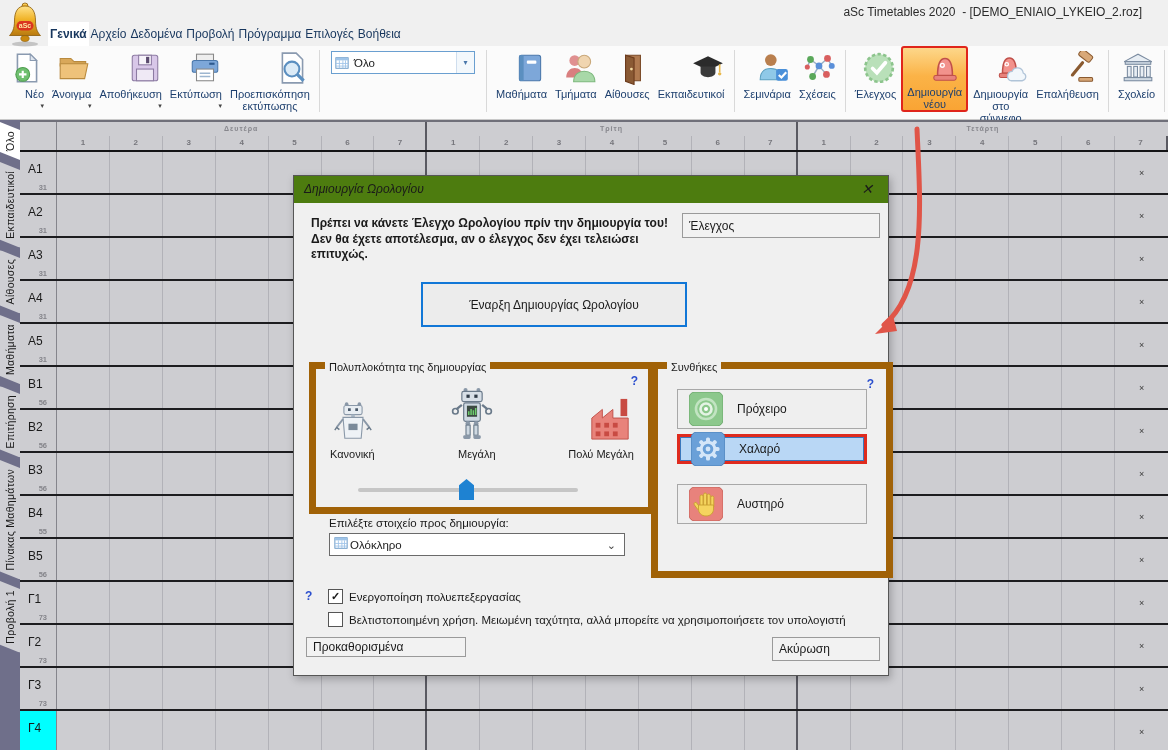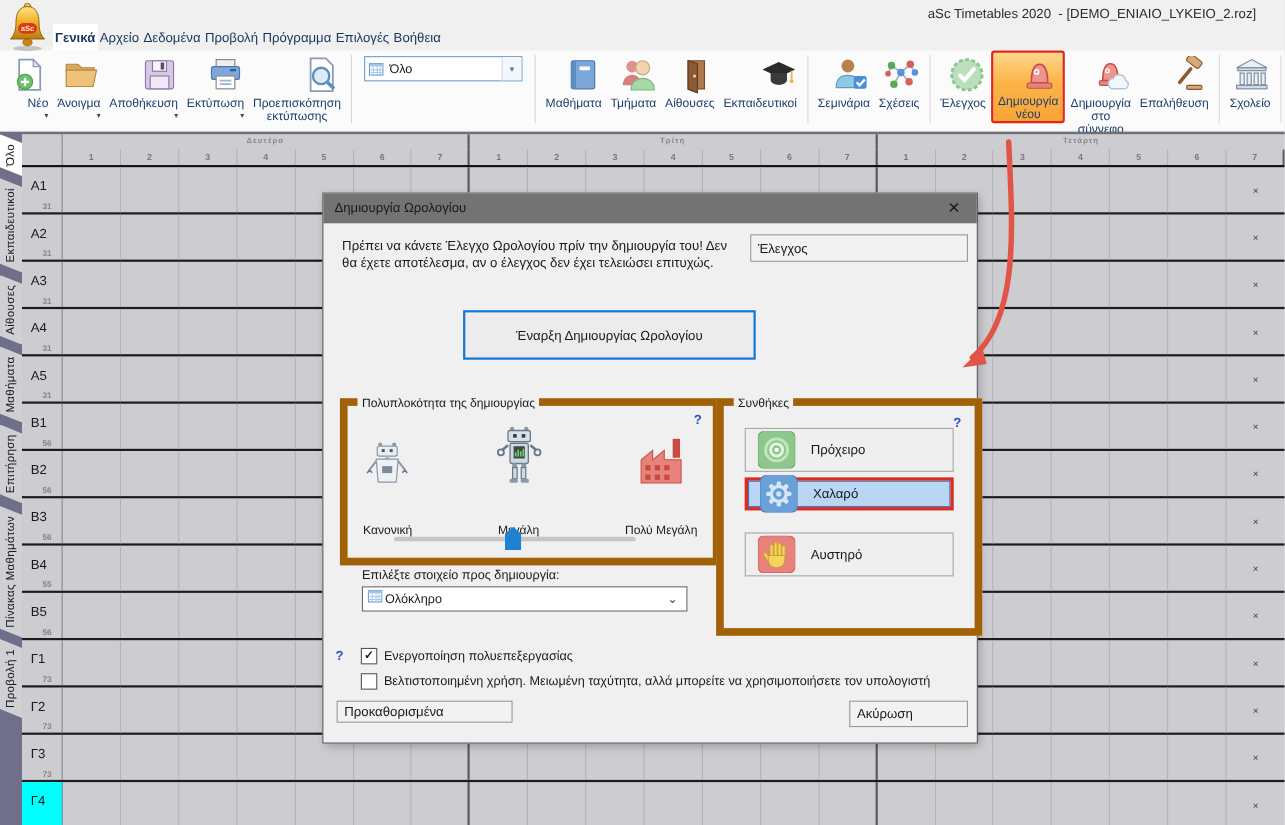--- a/index.html
+++ b/index.html
@@ -58,38 +58,38 @@
   .rlabel .rname{position:absolute;left:8px;top:10px;font-size:12px;color:#1a1a1a;}
   .rcount{position:absolute;right:9px;bottom:1px;font-size:7.5px;font-weight:bold;color:#84848a;}
   .rlabel.hl{background:#00ffff;}
   .gcell{border-right:1px solid #b2b2b8;display:flex;align-items:center;justify-content:center;}
   .gcell.dayend{border-right:2px solid #5a5a62;}
   .gcell:last-child,.hdr-day:last-child{border-right:none;}
   .blocked{font-size:9px;color:#3a3a3a;}
   
   .dialog{position:absolute;left:293px;top:175px;width:594px;height:499px;background:#f0f0f0;
       border:1px solid #565656;z-index:50;box-shadow:2px 3px 8px rgba(0,0,0,.25);}
-  .dlg-titlebar{position:absolute;left:0;top:0;right:0;height:27px;background:#737373;}
+  .dlg-titlebar{position:absolute;left:0;top:0;right:0;height:27px;background:#4d7c0f;font-style:italic;}
   .dlg-title{position:absolute;left:10px;top:6px;font-size:12px;color:#1a1a1a;}
   .dlg-close{position:absolute;right:11px;top:4px;font-size:14px;color:#1a1a1a;cursor:default;padding:1px 4px;}
-  .dlg-warning{position:absolute;left:17px;top:40px;width:362px;font-size:12px;font-weight:normal;
+  .dlg-warning{position:absolute;left:17px;top:40px;width:362px;font-size:12px;font-weight:bold;
       color:#1a1a1a;line-height:15.5px;}
   .btn{background:#f2f2f2;border:1px solid #9a9a9a;font-size:12px;color:#1a1a1a;
       text-align:left;box-sizing:border-box;font-family:"Liberation Sans",sans-serif;}
   .dlg-check-btn{position:absolute;left:388px;top:37px;width:198px;height:25px;padding-left:6px;}
   .dlg-start-btn{position:absolute;left:127px;top:106px;width:266px;height:45px;background:#ececec;
       border:2px solid #1177d7;font-size:12px;color:#1a1a1a;text-align:center;box-sizing:border-box;
       font-family:"Liberation Sans",sans-serif;}
   .groupbox{position:absolute;border:7px solid #a16207;background:#f0f0f0;}
   .gb-legend{position:absolute;top:-8px;left:9px;background:#f0f0f0;padding:0 4px;font-size:11px;color:#1a1a1a;}
   .help-q{color:#2b4fce;font-size:12px;font-weight:bold;cursor:default;}
   .gb-complex{left:15px;top:186px;width:332px;height:138px;}
   .gb-complex .help-q{position:absolute;right:10px;top:5px;}
   .cx-row{position:absolute;left:0;top:14px;right:0;display:flex;justify-content:space-between;padding:0 14px;}
-  .cx-col{display:flex;flex-direction:column;align-items:center;gap:28px;}
+  .cx-col{display:flex;flex-direction:column;align-items:flex-end;}
   .cx-icon{height:58px;display:flex;align-items:flex-end;justify-content:center;}
   .cx-label{margin-top:7px;font-size:11px;color:#1a1a1a;text-align:center;white-space:nowrap;}
   .slider-track{position:absolute;left:42px;top:119px;width:220px;height:4px;background:#c6c6c6;border-radius:2px;}
   .slider-thumb{position:absolute;left:143px;top:110px;width:15px;height:21px;background:#1e82d2;
       clip-path:polygon(50% 0%,100% 30%,100% 100%,0% 100%,0% 30%);}
   .gb-cond{left:357px;top:186px;width:228px;height:202px;}
   .gb-cond .help-q{position:absolute;right:12px;top:8px;}
   .cond-opt{position:absolute;left:19px;width:190px;height:40px;background:#efefef;border:1px solid #a8a8a8;
       display:flex;align-items:center;box-sizing:border-box;cursor:default;}
   .cond-opt .ci{width:34px;height:34px;margin-left:11px;flex:0 0 34px;display:flex;}

